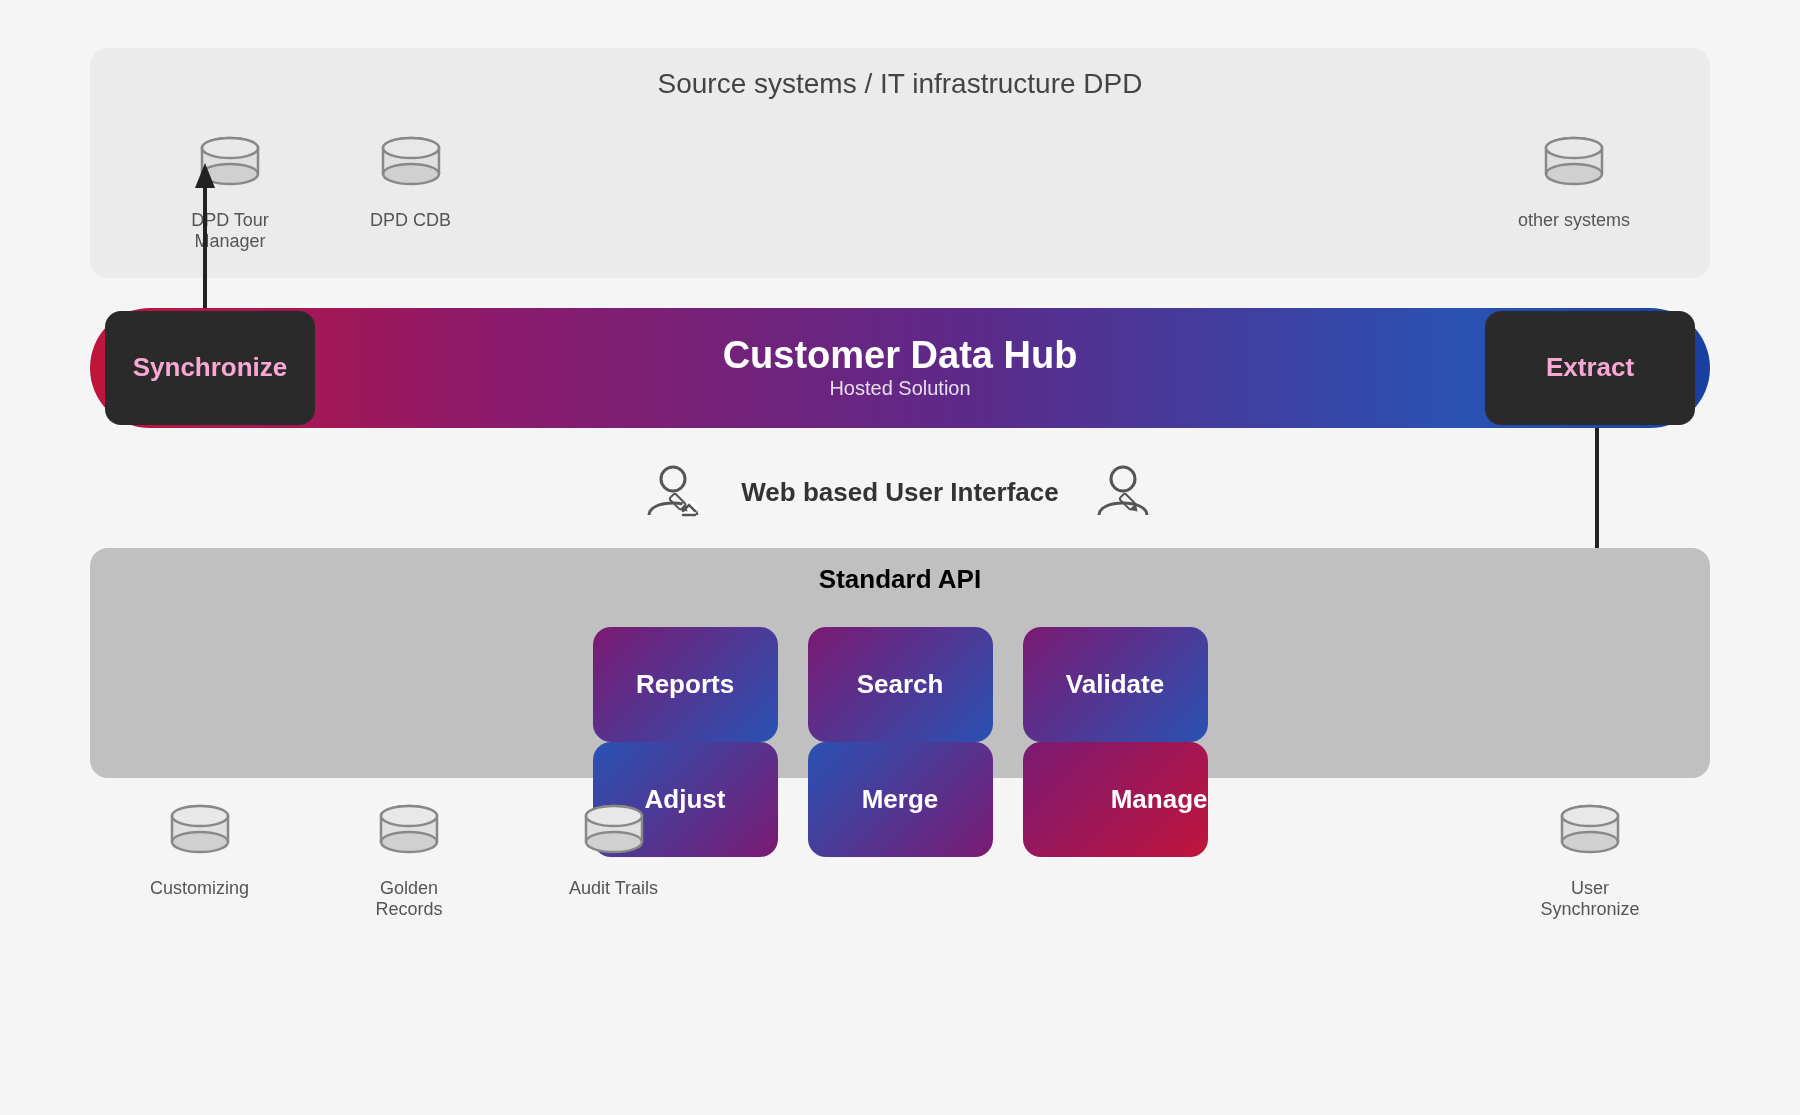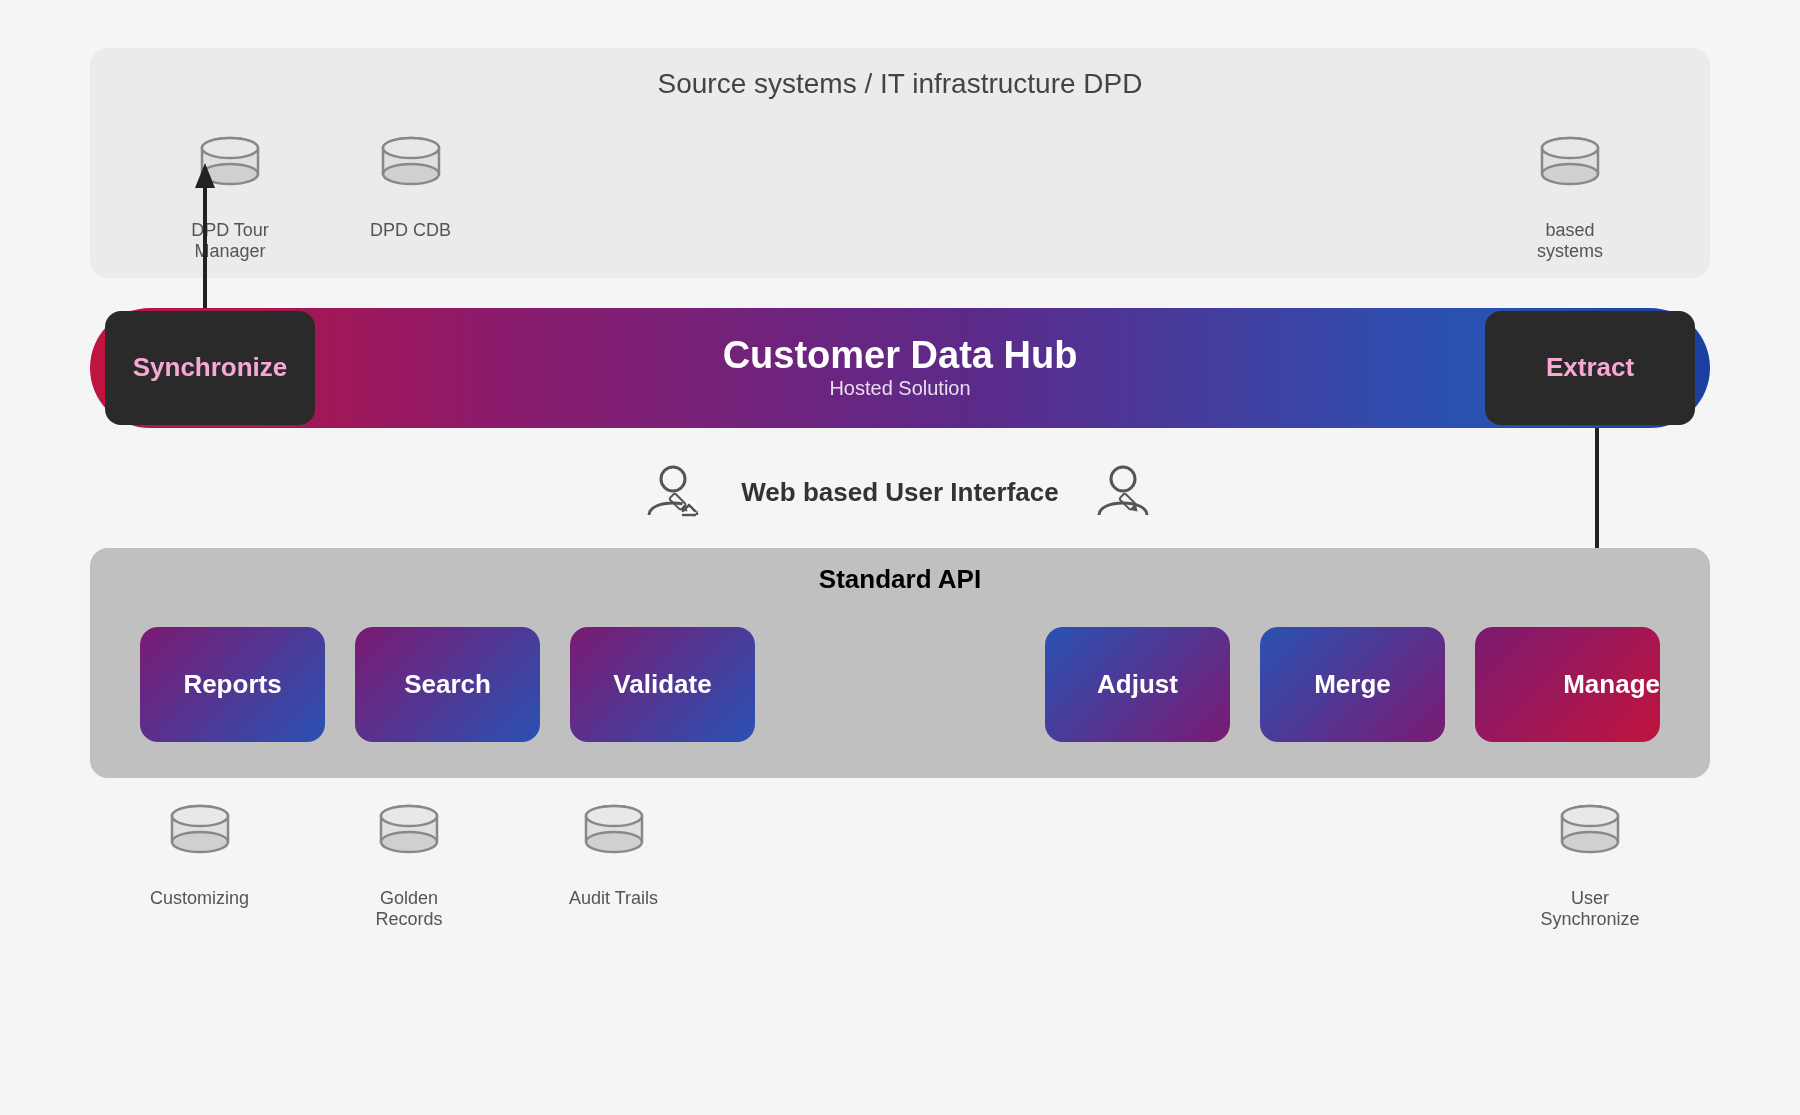--- a/index.html
+++ b/index.html
@@ -49,21 +49,20 @@
       justify-content: space-between;
     }
     .source-systems-left {
       display: flex;
       gap: 80px;
     }
     .db-item {
       display: flex;
       flex-direction: column;
       align-items: center;
-      gap: 10px;
     }
     .db-label {
       font-size: 18px;
       color: #555;
       text-align: center;
       max-width: 120px;
     }
 
     
     .db-icon {
@@ -145,21 +144,21 @@
 
       <div class="db-item">
         <svg class="db-icon" viewBox="0 0 70 80">
           <ellipse cx="35" cy="18" rx="28" ry="10" fill="none" stroke="#888" stroke-width="2.5"></ellipse>
           <rect x="7" y="18" width="56" height="26" fill="#e0e0e0" stroke="none" rx="0"></rect>
           <ellipse cx="35" cy="44" rx="28" ry="10" fill="#d0d0d0" stroke="#888" stroke-width="2.5"></ellipse>
           <line x1="7" y1="18" x2="7" y2="44" stroke="#888" stroke-width="2.5"></line>
           <line x1="63" y1="18" x2="63" y2="44" stroke="#888" stroke-width="2.5"></line>
           <ellipse cx="35" cy="18" rx="28" ry="10" fill="#e8e8e8" stroke="#888" stroke-width="2.5"></ellipse>
         </svg>
-        <div class="db-label">based systems</div>
+        <div class="db-label">other systems</div>
       </div>
     </div>
   </div>
 
   <svg class="arrow-up" viewBox="0 0 30 160" style="position:absolute;top:130px;left:140px;">
     <line x1="15" y1="155" x2="15" y2="15" stroke="#222" stroke-width="4"></line>
     <polygon points="15,5 5,30 25,30" fill="#222"></polygon>
   </svg>
 
   <svg class="arrow-down" viewBox="0 0 30 160" style="position:absolute;top:390px;right:138px;width:30px;height:160px;">
@@ -203,21 +202,21 @@
       <path d="M4 52 C4 36 52 36 52 52" fill="none" stroke="#555" stroke-width="3"></path>
       <g transform="translate(34,40) rotate(-45)">
         <rect x="-4" y="-10" width="8" height="16" rx="2" fill="none" stroke="#555" stroke-width="2"></rect>
         <polygon points="-4,6 4,6 0,12" fill="#555"></polygon>
       </g>
     </svg>
   </div>
 
   <div style="position:absolute;top:520px;left:40px;width:1620px;height:230px;background:#c0c0c0;border-radius:18px;display:flex;flex-direction:column;align-items:center;justify-content:flex-start;padding-top:16px;">
     <div style="font-size:26px;color:#000000;font-weight:600;margin-bottom:32px;">Standard API</div>
-    <div style="display:flex;width:100%;padding:0 50px;justify-content:space-between;align-items:center;">
+    <div style="display:flex;width:100%;padding:0 50px;justify-content:space-between;align-items:center;flex-direction:column;">
 
       <div style="display:flex;gap:30px;">
         <div style="width:185px;height:115px;border-radius:18px;background:linear-gradient(135deg,#7b1a72 0%,#2952b3 100%);display:flex;align-items:center;justify-content:center;color:white;font-size:26px;font-weight:600;">
           <span>Reports</span>
         </div>
         <div style="width:185px;height:115px;border-radius:18px;background:linear-gradient(135deg,#7b1a72 0%,#2952b3 100%);display:flex;align-items:center;justify-content:center;color:white;font-size:26px;font-weight:600;">
           <span>Search</span>
         </div>
         <div style="width:185px;height:115px;border-radius:18px;background:linear-gradient(135deg,#7b1a72 0%,#2952b3 100%);display:flex;align-items:center;justify-content:center;color:white;font-size:26px;font-weight:600;">
           <span>Validate</span>

